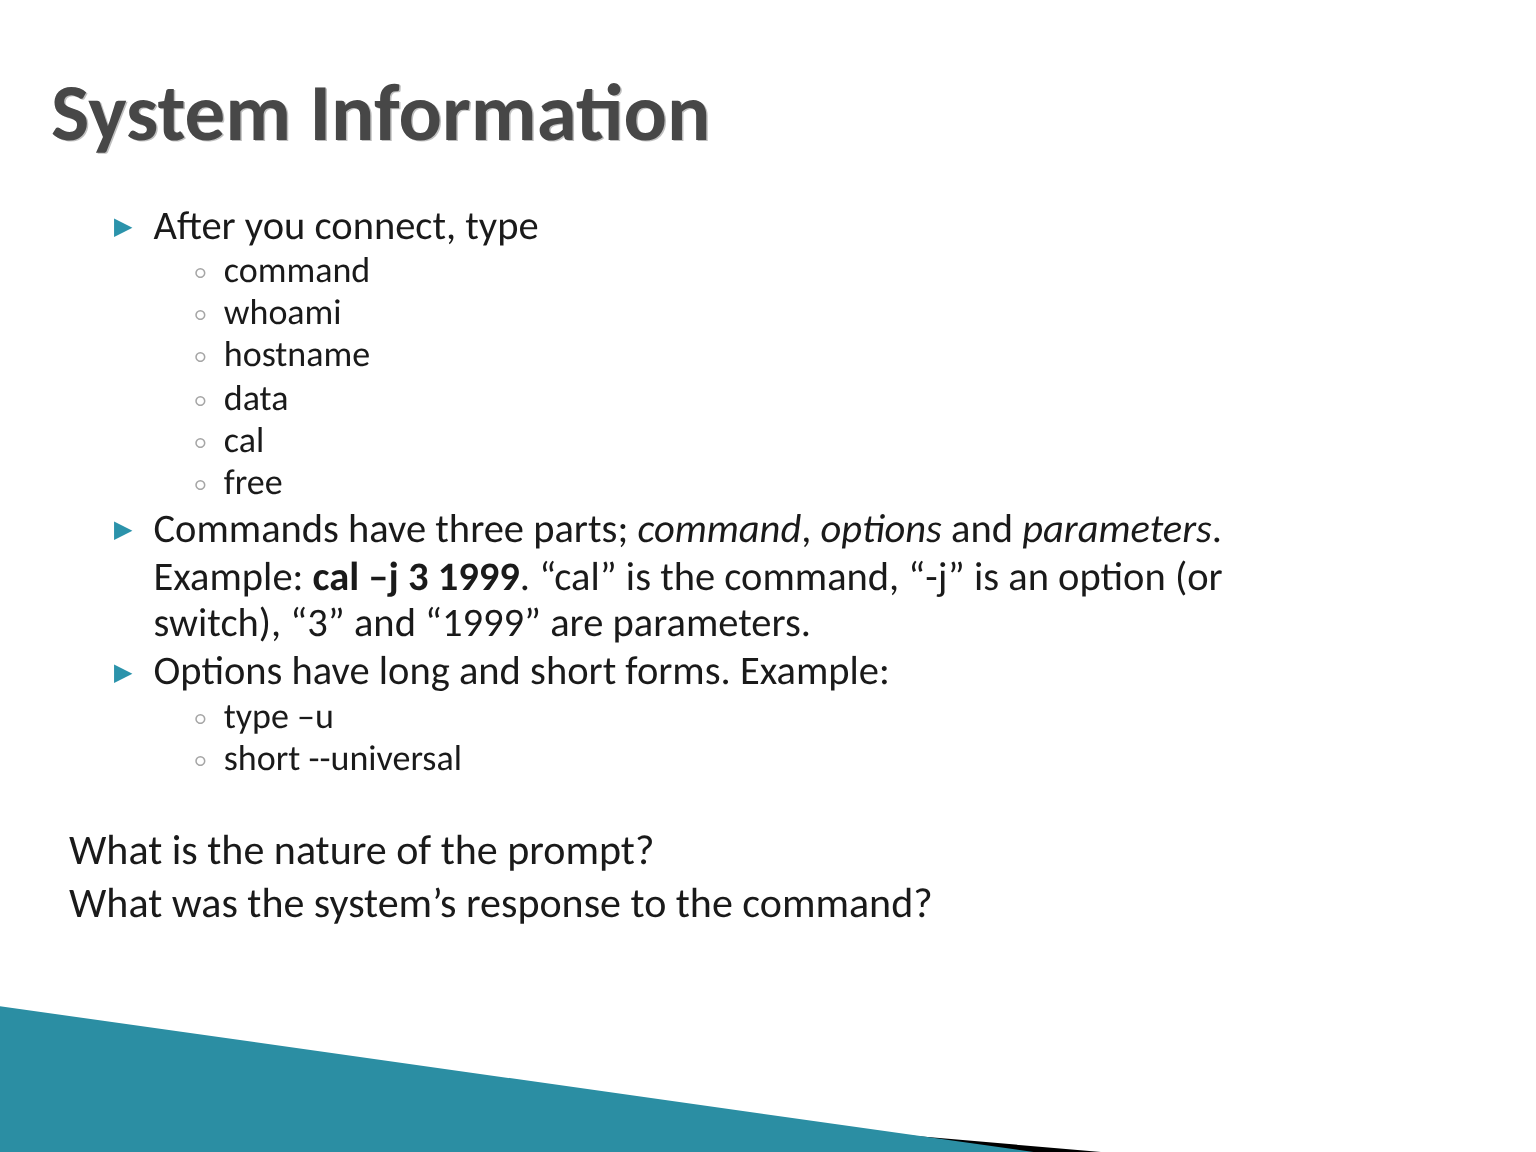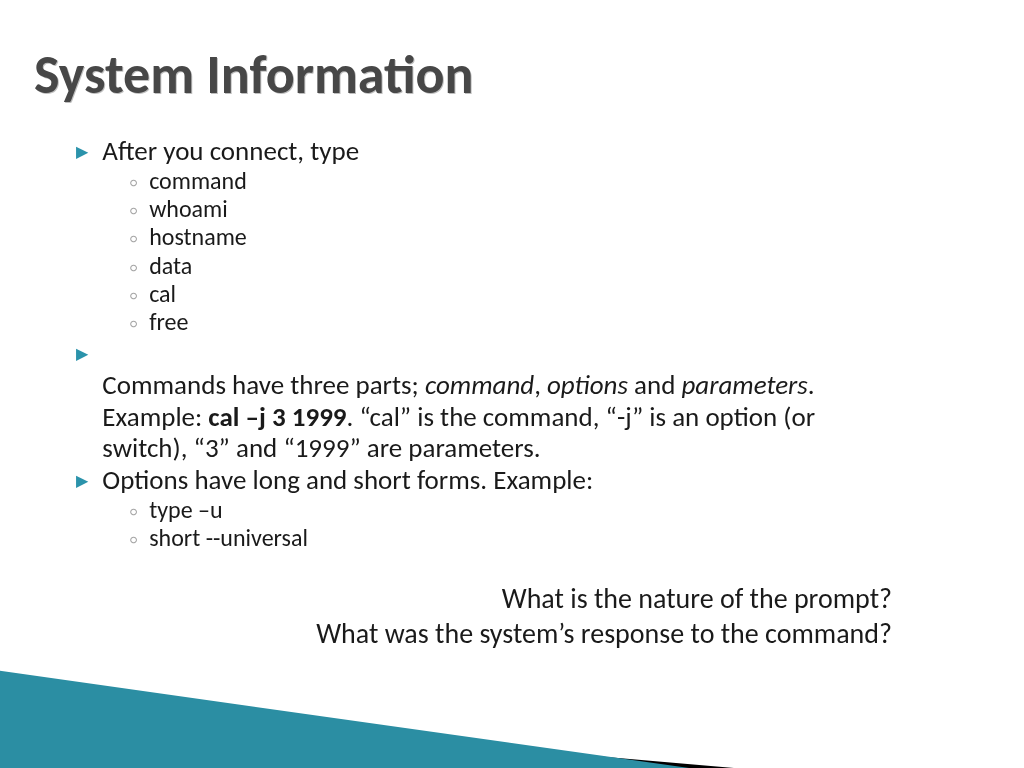--- a/index.html
+++ b/index.html
@@ -65,21 +65,20 @@
   }
   .cmd-italic { font-style: italic; }
   .cmd-bold { font-weight: 600; }
   .body2 { margin-left: 30px; }
   .questions {
     margin-top: 28px;
     font-size: 28px;
     color: #1a1a1a;
     line-height: 1.25;
     margin-left: -30px;
-    text-align: right;
   }
   
   .tri-teal {
     position: absolute;
     left: -20px;
     bottom: -10px;
     width: 0;
     height: 0;
     border-left: 0 solid transparent;
     border-right: 780px solid transparent;
@@ -142,21 +141,21 @@
         <span class="bullet-circle">○</span>
         <span class="txt">cal</span>
       </div>
     <div class="sub">
         <span class="bullet-circle">○</span>
         <span class="txt">free</span>
       </div>
 
     <div class="row-bullet">
       <span class="bullet-arrow">▶</span>
-      <span class="body2" style="margin-left:0;margin-top:32px;">
+      <span class="body2" style="margin-left:0;">
         <span>Commands have three parts; </span><span class="cmd-italic">command</span><span>, </span><span class="cmd-italic">options</span><span> and </span><span class="cmd-italic">parameters</span><span>. Example: </span><span class="cmd-bold">cal –j 3 1999</span><span>. “cal” is the command, “-j” is an option (or switch), “3” and “1999” are parameters.</span>
       </span>
     </div>
 
     <div class="row-bullet">
       <span class="bullet-arrow">▶</span>
       <span>Options have long and short forms. Example:</span>
     </div>
     <div class="sub">
         <span class="bullet-circle">○</span>

